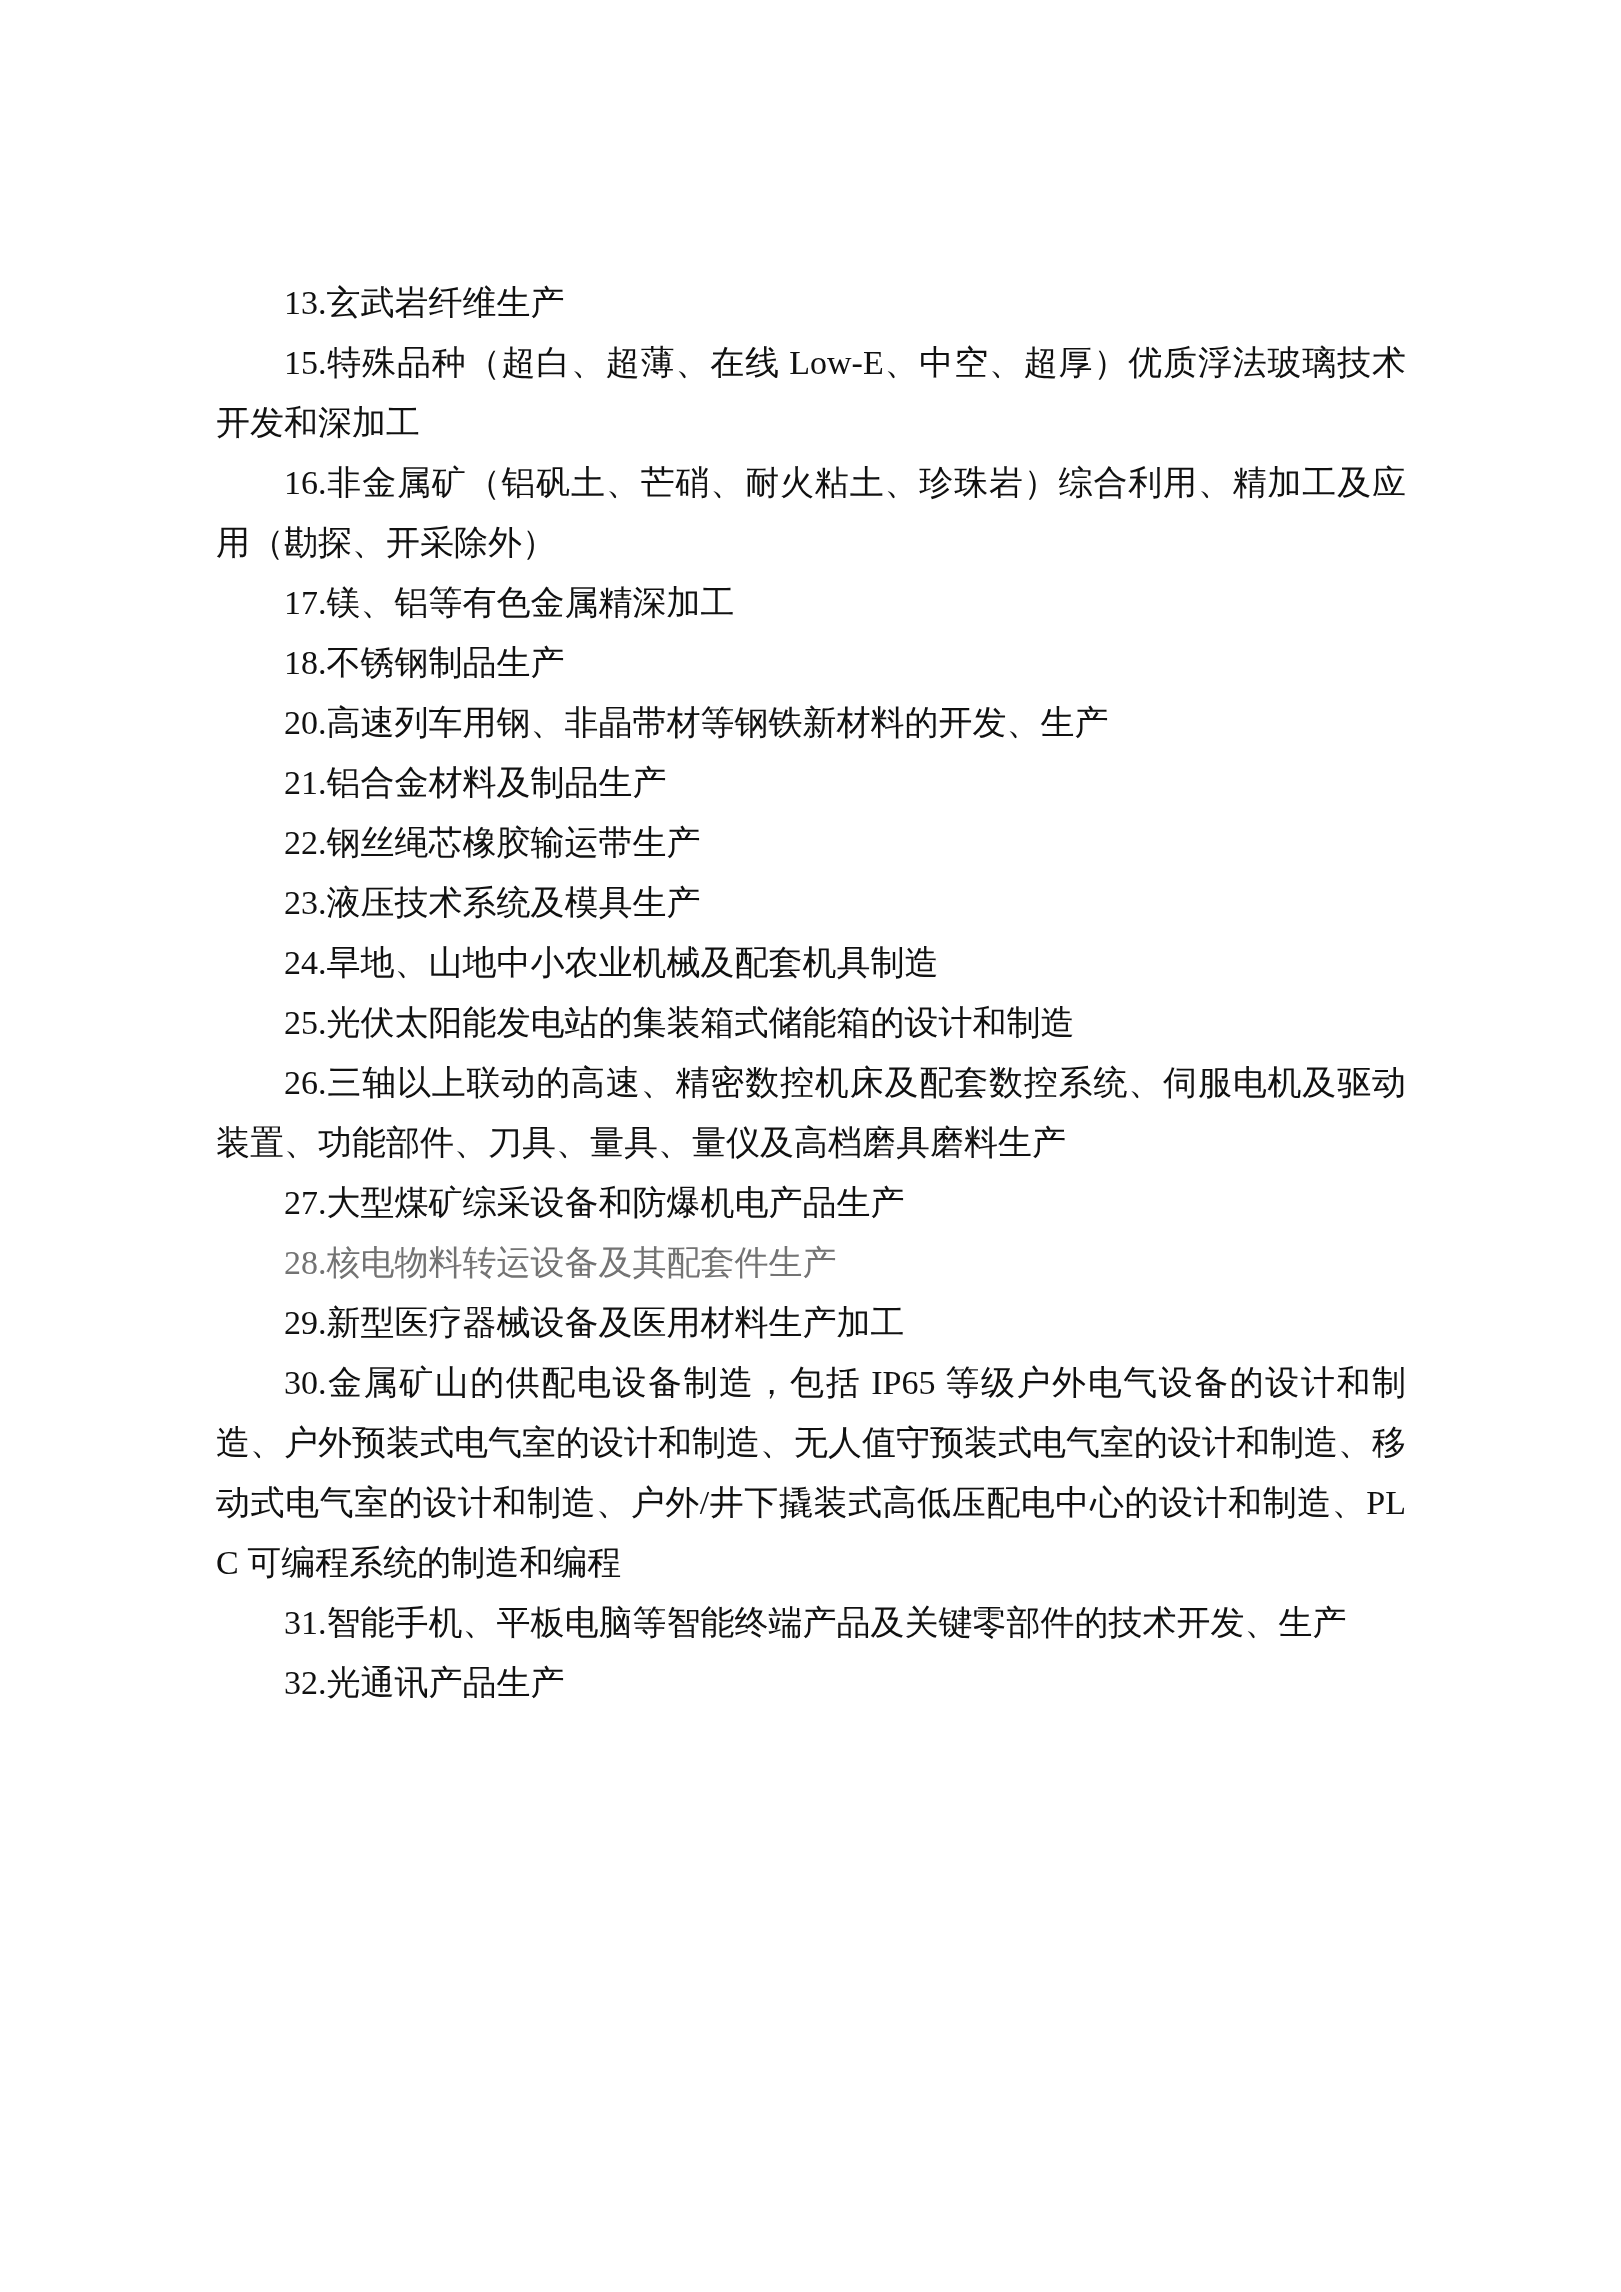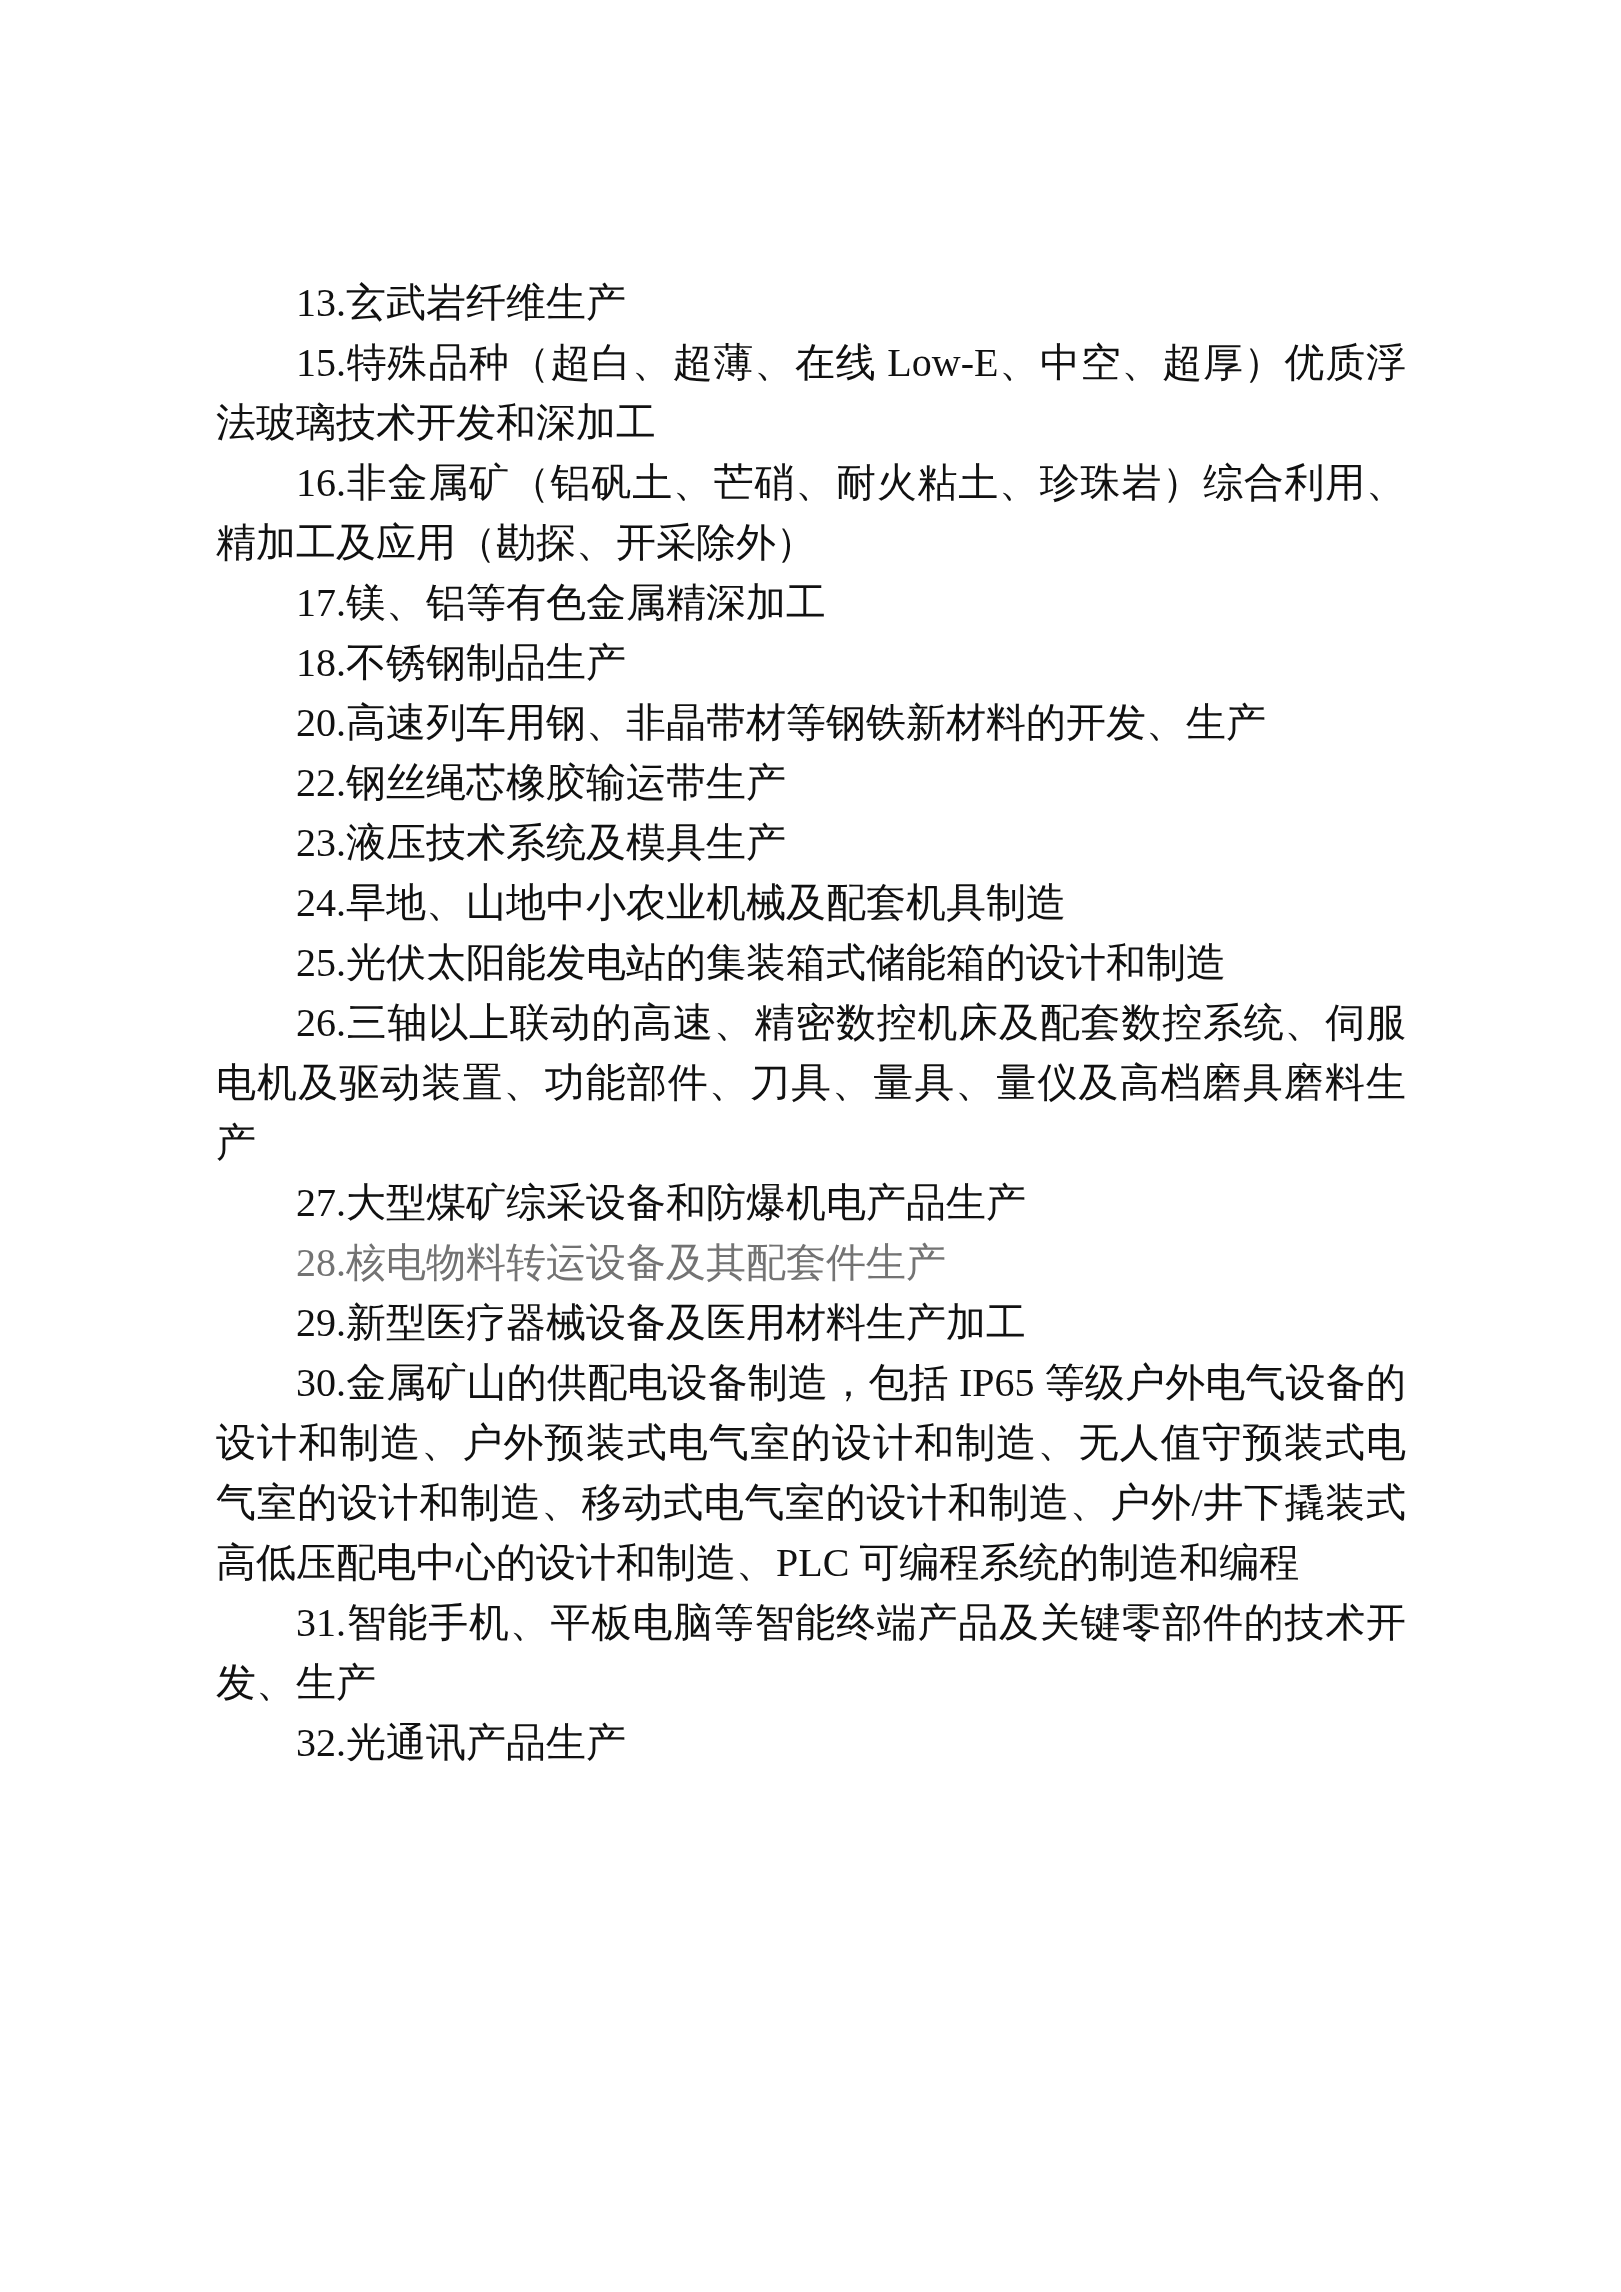--- a/index.html
+++ b/index.html
@@ -24,40 +24,41 @@
   }
   .doc-body {
     position: absolute;
     left: 216px;
     top: 273px;
     width: 1190px;
   }
   .doc-body p.item {
     margin: 0;
     padding: 0;
-    font-size: 40px;
+    font-size: 34px;
     line-height: 60px;
     color: #111111;
     text-align: justify;
     text-indent: 2em;
     letter-spacing: 0px;
     word-break: break-all;
   }
 </style>
 </head>
 <body style="background: rgb(255, 255, 255);">
 
 <main class="doc-page">
   <section class="doc-body">
       <p class="item" style="color: rgb(17, 17, 17);">13.玄武岩纤维生产</p>
       <p class="item" style="color: rgb(17, 17, 17);">15.特殊品种（超白、超薄、在线 Low-E、中空、超厚）优质浮法玻璃技术开发和深加工</p>
       <p class="item" style="color: rgb(17, 17, 17);">16.非金属矿（铝矾土、芒硝、耐火粘土、珍珠岩）综合利用、精加工及应用（勘探、开采除外）</p>
       <p class="item" style="color: rgb(17, 17, 17);">17.镁、铝等有色金属精深加工</p>
       <p class="item" style="color: rgb(17, 17, 17);">18.不锈钢制品生产</p>
       <p class="item" style="color: rgb(17, 17, 17);">20.高速列车用钢、非晶带材等钢铁新材料的开发、生产</p>
+      <p class="item" style="color: rgb(17, 17, 17);">21.铝合金材料及制品生产</p>
       <p class="item" style="color: rgb(17, 17, 17);">22.钢丝绳芯橡胶输运带生产</p>
       <p class="item" style="color: rgb(17, 17, 17);">23.液压技术系统及模具生产</p>
       <p class="item" style="color: rgb(17, 17, 17);">24.旱地、山地中小农业机械及配套机具制造</p>
       <p class="item" style="color: rgb(17, 17, 17);">25.光伏太阳能发电站的集装箱式储能箱的设计和制造</p>
       <p class="item" style="color: rgb(17, 17, 17);">26.三轴以上联动的高速、精密数控机床及配套数控系统、伺服电机及驱动装置、功能部件、刀具、量具、量仪及高档磨具磨料生产</p>
       <p class="item" style="color: rgb(17, 17, 17);">27.大型煤矿综采设备和防爆机电产品生产</p>
       <p class="item" style="color: #737373; font-family: Liberation Serif, serif;">28.核电物料转运设备及其配套件生产</p>
       <p class="item" style="color: rgb(17, 17, 17);">29.新型医疗器械设备及医用材料生产加工</p>
       <p class="item" style="color: rgb(17, 17, 17);">30.金属矿山的供配电设备制造，包括 IP65 等级户外电气设备的设计和制造、户外预装式电气室的设计和制造、无人值守预装式电气室的设计和制造、移动式电气室的设计和制造、户外/井下撬装式高低压配电中心的设计和制造、PLC 可编程系统的制造和编程</p>
       <p class="item" style="color: rgb(17, 17, 17);">31.智能手机、平板电脑等智能终端产品及关键零部件的技术开发、生产</p>

